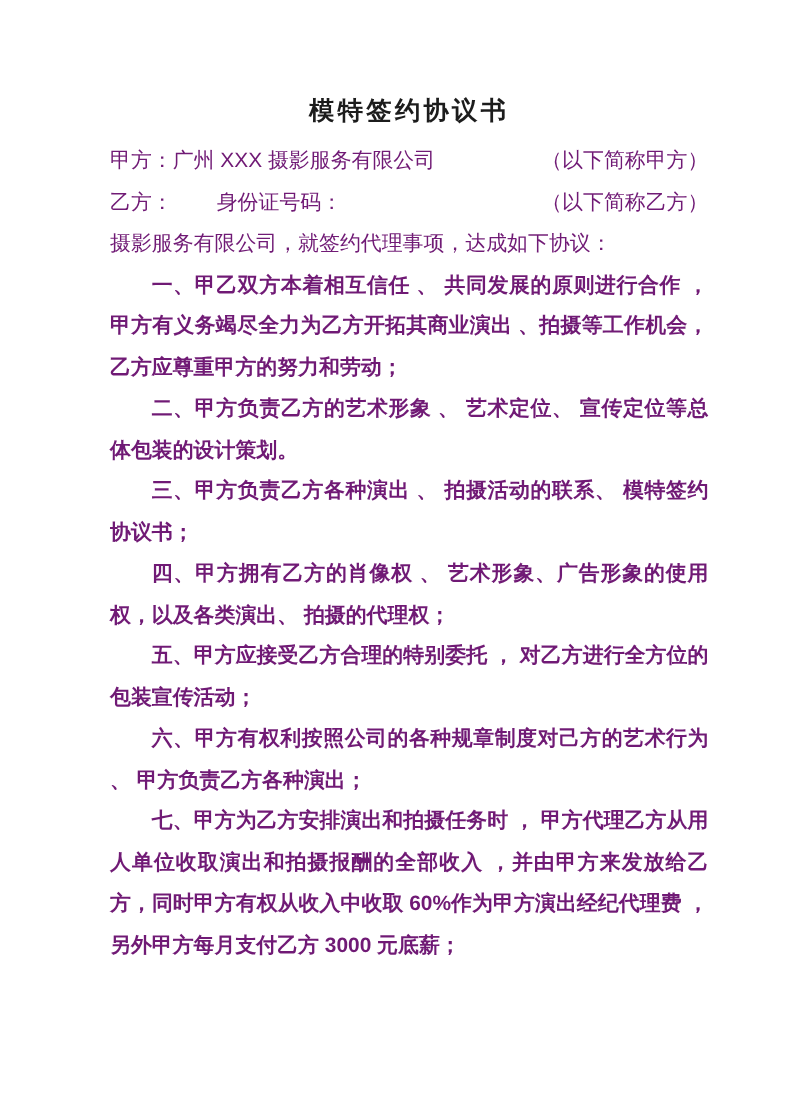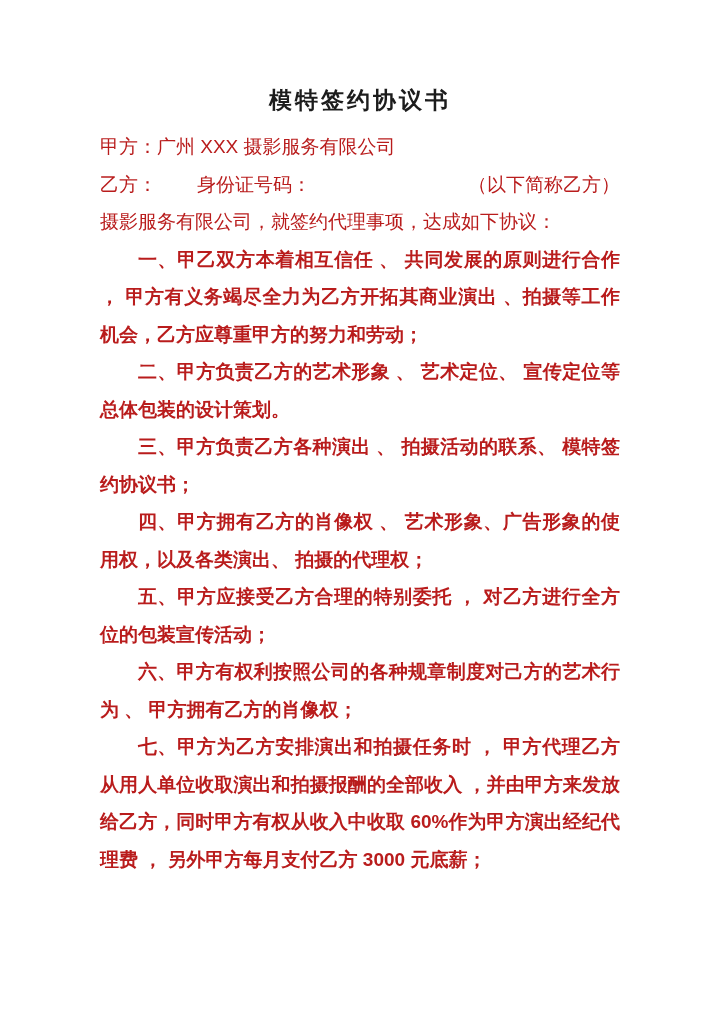--- a/index.html
+++ b/index.html
@@ -9,40 +9,40 @@
   }
   body {
     width: 720px;
     height: 1017px;
     overflow: hidden;
   }
   .page {
     width: 720px;
     height: 1017px;
     box-sizing: border-box;
-    padding: 84px 100px 0 100px;
+    padding: 84px 76px 0 100px;
     background: #ffffff;
     color: #1c1c1c;
   }
   .doc-title {
     font-family: "Liberation Serif", "DejaVu Serif", serif;
     font-size: 23px;
     font-weight: 600;
     line-height: 34px;
     text-align: center;
     letter-spacing: 3px;
     margin: 0;
     color: #1c1c1c;
   }
   .content {
     margin-top: 10px;
     font-family: "Liberation Sans", "DejaVu Sans", sans-serif;
     font-size: 19px;
     line-height: 37.5px;
-    color: #b91c1c;
+    color: #701a75;
   }
   .party-row {
     display: flex;
     align-items: baseline;
     white-space: nowrap;
   }
   .party-row .alias {
     margin-left: auto;
   }
   .party-row .id-label {
@@ -68,20 +68,21 @@
 <body>
 
 <div class="page">
 
   <h1 class="doc-title">模特签约协议书</h1>
 
   <div class="content">
 
     <div class="party-row">
       <span>甲方：广州 XXX 摄影服务有限公司</span>
+      <span class="alias">（以下简称甲方）</span>
     </div>
 
     <div class="party-row">
       <span>乙方：</span>
       <span class="id-label">身份证号码：</span>
       <span class="alias">（以下简称乙方）</span>
     </div>
 
     <p class="intro">摄影服务有限公司，就签约代理事项，达成如下协议：</p>
 
@@ -89,18 +90,18 @@
     <p class="clause">一、甲乙双方本着相互信任 、 共同发展的原则进行合作 ， 甲方有义务竭尽全力为乙方开拓其商业演出 、拍摄等工作机会，乙方应尊重甲方的努力和劳动；</p>
 
     <p class="clause">二、甲方负责乙方的艺术形象 、 艺术定位、 宣传定位等总体包装的设计策划。</p>
 
     <p class="clause">三、甲方负责乙方各种演出 、 拍摄活动的联系、 模特签约协议书；</p>
 
     <p class="clause">四、甲方拥有乙方的肖像权 、 艺术形象、广告形象的使用权，以及各类演出、 拍摄的代理权；</p>
 
     <p class="clause">五、甲方应接受乙方合理的特别委托 ， 对乙方进行全方位的包装宣传活动；</p>
 
-    <p class="clause">六、甲方有权利按照公司的各种规章制度对己方的艺术行为 、 甲方拥有乙方的肖像权；</p>
+    <p class="clause">六、甲方有权利按照公司的各种规章制度对己方的艺术行为 、 甲方负责乙方各种演出；</p>
 
     <p class="clause">七、甲方为乙方安排演出和拍摄任务时 ， 甲方代理乙方从用人单位收取演出和拍摄报酬的全部收入 ，并由甲方来发放给乙方，同时甲方有权从收入中收取 60%作为甲方演出经纪代理费 ， 另外甲方每月支付乙方 3000 元底薪；</p>
 
   </div>
 </div>
 
 </body></html>

